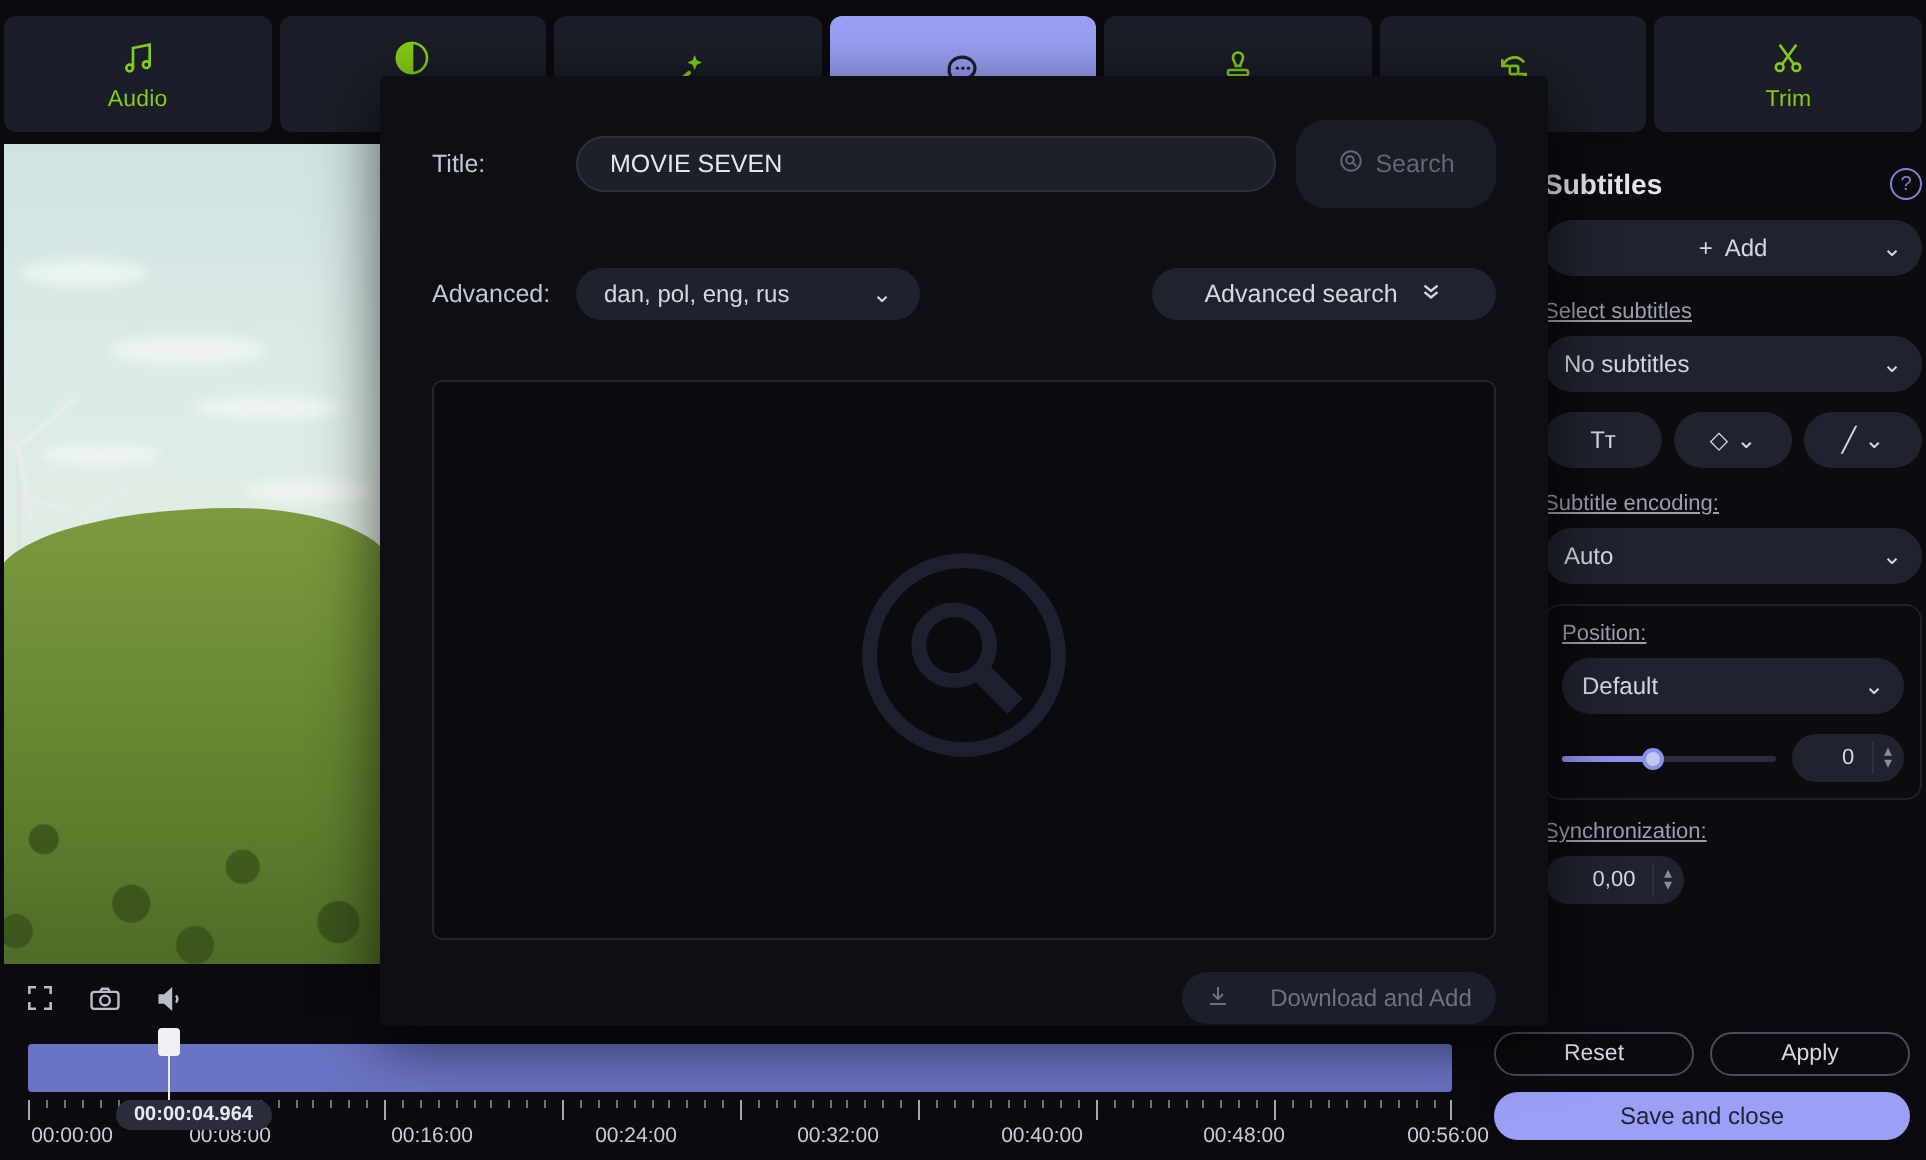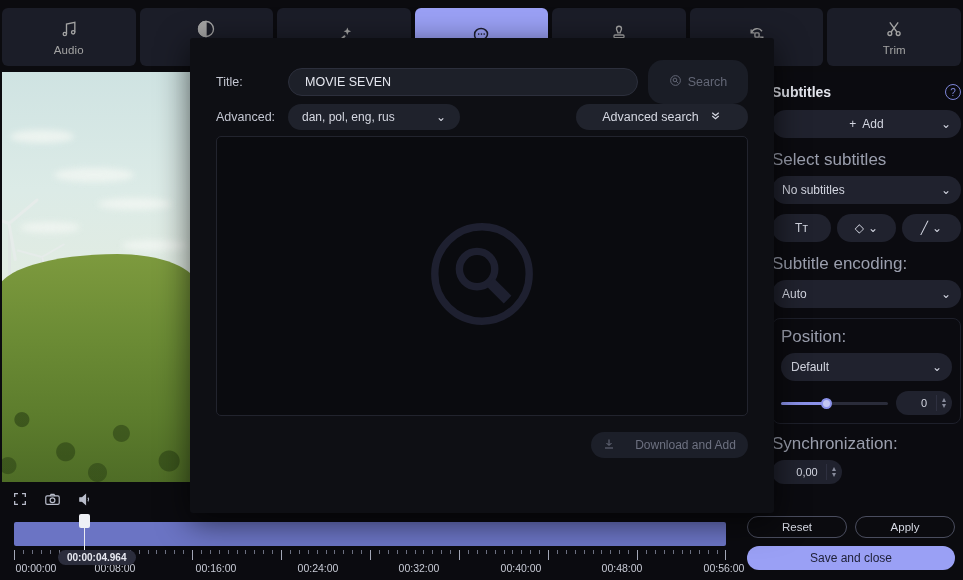--- a/index.html
+++ b/index.html
@@ -9,21 +9,21 @@
     font-family: "Liberation Sans", sans-serif;
     overflow: hidden;
   }
   #app { position: relative; width: 963px; height: 580px; background: #0b0b0f; }
 
   
   .toolbar { position: absolute; left: 0; top: 8px; width: 963px; height: 58px; display: flex; gap: 4px; padding: 0 2px; }
   .tool-tab {
     flex: 1; background: #1b1d28; border-radius: 6px;
     display: flex; flex-direction: column; align-items: center; justify-content: center;
-    gap: 5px; color: #a3a3a3; cursor: pointer; position: relative;
+    gap: 5px; color: #84cc16; cursor: pointer; position: relative;
   }
   .tool-tab.active { background: #9aa0f5; color: #1c1d2e; }
   .tool-tab .tl { font-size: 11.5px; letter-spacing: .1px; }
   .tool-tab svg { display: block; }
 
   
   .preview { position: absolute; left: 2px; top: 72px; width: 191px; height: 410px; overflow: hidden; background: #000; }
   .sky { position: absolute; inset: 0 0 48% 0; background: linear-gradient(#cfe3e2, #dcebe7 55%, #e2ece2 100%); }
   .cloud { position: absolute; background: #f1f6f2; border-radius: 50%; filter: blur(3px); opacity: .85; }
   .field {
@@ -50,21 +50,21 @@
   .pc-ico { color: #b9bdcb; cursor: pointer; display: flex; }
 
   
   .side { position: absolute; right: 0; top: 72px; width: 202px; height: 438px; background: #0b0b10; border-left: 1px solid #1b1c24; padding: 12px 2px 0 10px; }
   .side-head { display: flex; align-items: center; justify-content: space-between; margin-bottom: 10px; }
   .side-title { color: #e4e6ee; font-size: 14px; font-weight: bold; }
   .help { width: 16px; height: 16px; border: 1.5px solid #7d85d8; border-radius: 50%; color: #7d85d8; font-size: 10px; display: flex; align-items: center; justify-content: center; cursor: pointer; }
   .pill { background: #20222e; border-radius: 16px; height: 28px; display: flex; align-items: center; padding: 0 10px; color: #d3d6e1; font-size: 12px; cursor: pointer; }
   .add-btn { justify-content: center; gap: 6px; position: relative; margin-bottom: 12px; }
   .add-btn .caret { position: absolute; right: 10px; }
-  .lbl { color: #9b9fae; font-size: 17px; margin-bottom: 6px; }
+  .lbl { color: #9b9fae; font-size: 11px; margin-bottom: 6px; text-decoration: underline; }
   .sel { justify-content: space-between; margin-bottom: 10px; }
   .srow { display: flex; gap: 6px; margin-bottom: 12px; }
   .srow .pill { flex: 1; justify-content: center; gap: 4px; }
   .group { border: 1px solid #1e202b; border-radius: 8px; padding: 8px; margin-bottom: 10px; }
   .slider-row { display: flex; align-items: center; gap: 8px; }
   .track { flex: 1; height: 3px; background: #2a2c3a; border-radius: 2px; position: relative; }
   .fill { position: absolute; left: 0; top: 0; height: 3px; width: 42%; background: #8b92ea; border-radius: 2px; }
   .knob { position: absolute; left: 42%; top: -4px; width: 11px; height: 11px; border-radius: 50%; background: #c3c7f2; border: 2px solid #8b92ea; margin-left: -5px; }
   .spin { background: #20222e; border-radius: 14px; height: 24px; width: 56px; display: flex; align-items: center; justify-content: center; color: #d3d6e1; font-size: 11px; position: relative; cursor: pointer; }
   .spin .arrows { position: absolute; right: 6px; display: flex; flex-direction: column; line-height: 6px; font-size: 8px; color: #878b9b; border-left: 1px solid #2e3040; padding-left: 5px; height: 16px; justify-content: center; }
@@ -87,21 +87,21 @@
   .playhead-cap { position: absolute; left: -5px; top: 0; width: 11px; height: 14px; background: #eef0f6; border-radius: 2px; }
   .tooltip { position: absolute; left: 58px; top: 550px; background: #2b2d3c; border-radius: 9px; padding: 2px 9px; color: #e7e9f1; font-size: 10px; font-weight: bold; white-space: nowrap; }
 
   
   .dialog { position: absolute; left: 190px; top: 38px; width: 584px; height: 475px; background: #0e0f14; border-radius: 3px; box-shadow: 0 8px 32px rgba(0,0,0,.65); }
   .titlebar { height: 27px; background: linear-gradient(#5d5d56, #4c4c46); border-radius: 3px 3px 0 0; display: flex; align-items: center; padding: 0 10px; position: relative; }
   .lights { display: flex; gap: 7px; }
   .light { width: 11px; height: 11px; border-radius: 50%; cursor: pointer; }
   .dlg-title { position: absolute; left: 0; right: 0; text-align: center; color: #e8e8e4; font-size: 11.5px; pointer-events: none; }
   .dlg-body { padding: 22px 26px 0 26px; }
-  .frow { display: flex; align-items: center; gap: 10px; margin-bottom: 0; }
+  .frow { display: flex; align-items: center; gap: 10px; margin-bottom: 30px; }
   .flabel { width: 62px; color: #c3c6d1; font-size: 12.5px; }
   .input {
     flex: 1; height: 28px; background: #1d2029; border: 1px solid #2c2f3c; border-radius: 15px;
     color: #e5e7ef; font-size: 12.5px; padding: 0 16px; font-family: inherit; outline: none;
   }
   .btn-search { width: 100px; height: 44px; background: #1a1d26; border: none; border-radius: 15px; color: #636776; font-size: 12.5px; display: flex; align-items: center; justify-content: center; gap: 6px; cursor: pointer; font-family: inherit; }
   .dd { width: 172px; height: 26px; background: #1f222c; border-radius: 13px; display: flex; align-items: center; justify-content: space-between; padding: 0 14px; color: #d5d8e2; font-size: 12px; cursor: pointer; }
   .adv { margin-left: auto; width: 172px; height: 26px; background: #20232d; border-radius: 13px; display: flex; align-items: center; justify-content: center; gap: 10px; color: #d5d8e2; font-size: 12.5px; cursor: pointer; }
   .results { margin: 6px 0 0 0; height: 280px; background: #0a0b0f; border: 1px solid #22242e; border-radius: 5px; position: relative; overflow: hidden; }
   .watermark { position: absolute; left: 50%; top: 50%; transform: translate(-50%,-50%); opacity: 1; }

